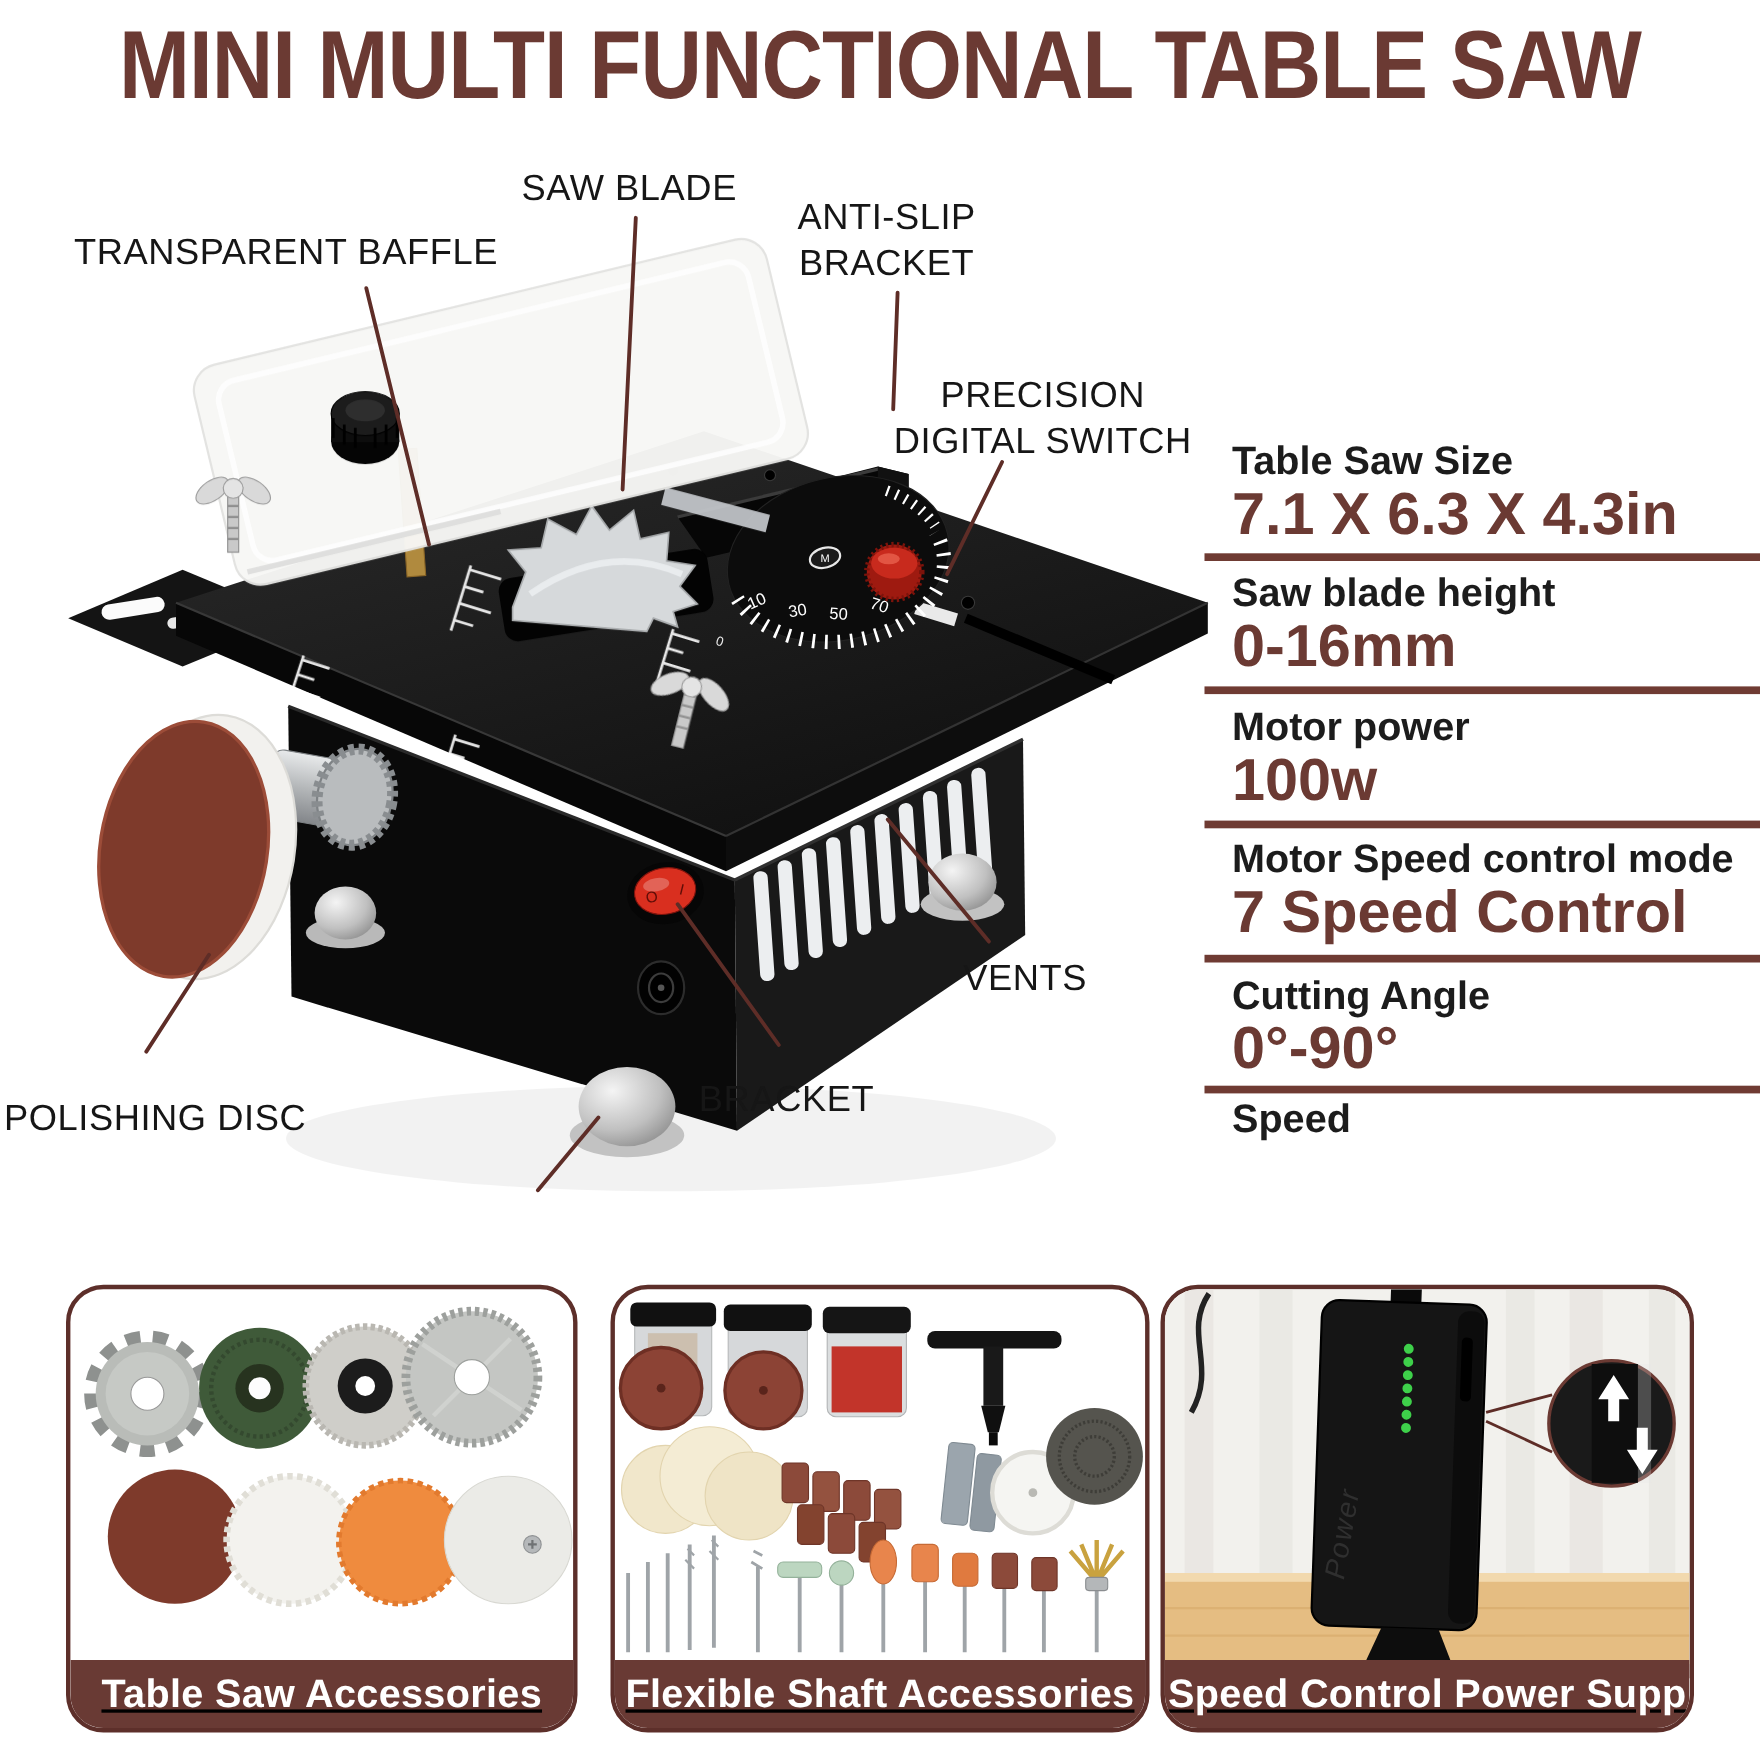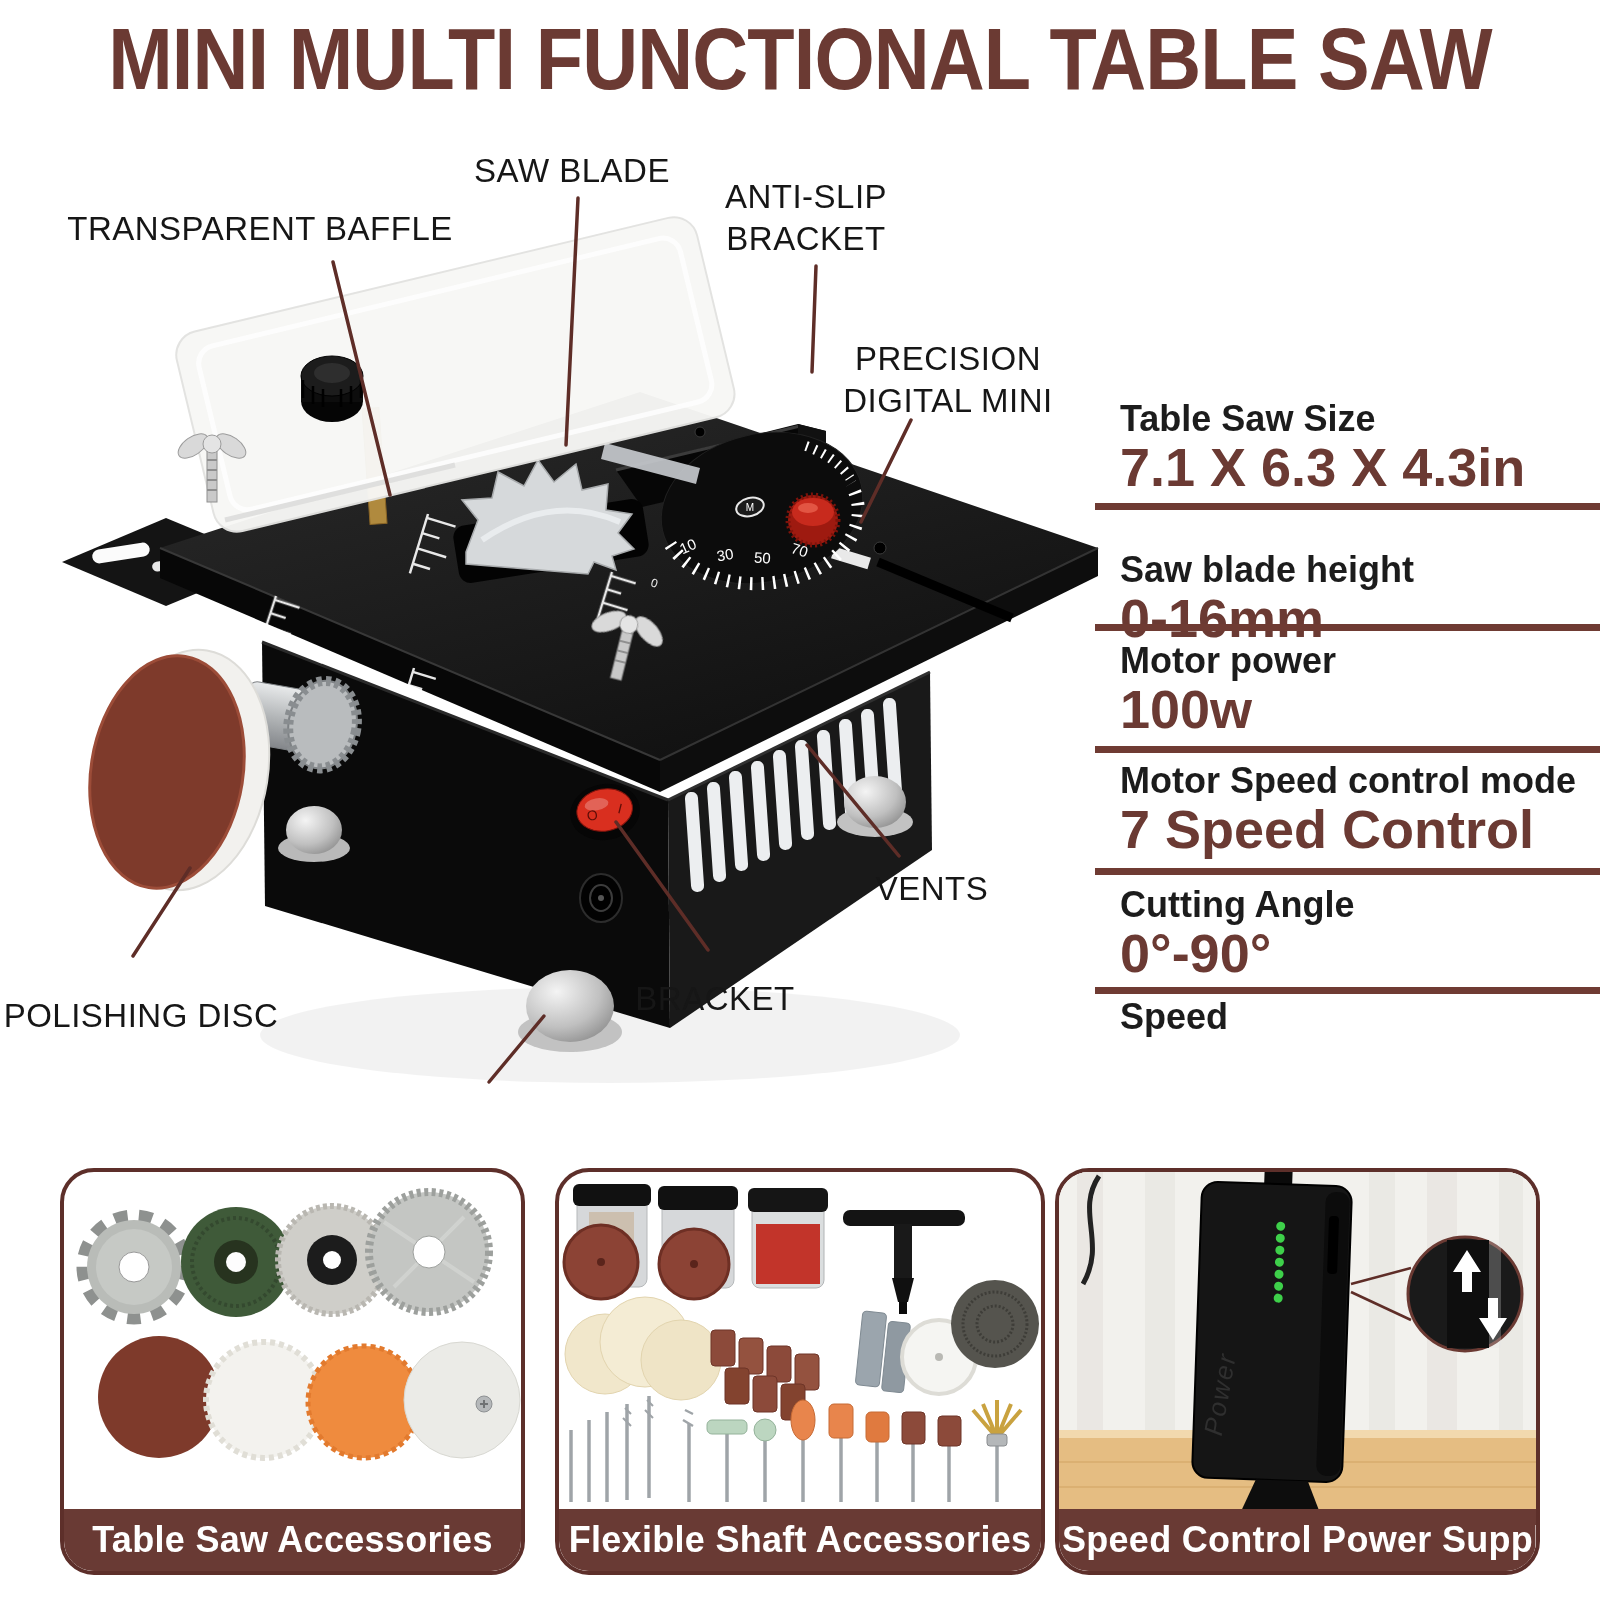--- a/index.html
+++ b/index.html
@@ -28,21 +28,21 @@
          line-height:42px;white-space:nowrap;}
   .specs{position:absolute;left:0;top:0;width:1304px;height:1100px;text-decoration:underline;}
   .spec-row{position:absolute;left:1120px;width:470px;}
   .spec-label{font-size:36px;font-weight:700;color:#1c1c1c;line-height:42px;}
   .spec-value{font-size:54px;font-weight:700;color:var(--accent-maroon);line-height:54px;}
   .spec-divider{position:absolute;left:1095px;width:505px;height:7px;background:var(--divider);}
   .panel{position:absolute;top:1168px;height:407px;border:4px solid var(--panel-border);
          border-radius:34px;background:#ffffff;overflow:hidden;box-sizing:border-box;}
   .panel-content{position:absolute;left:0;top:0;right:0;bottom:60px;}
   .panel-banner{position:absolute;left:0;right:0;bottom:0;height:62px;background:var(--banner-bg);
-         border-radius:0 0 28px 28px;display:flex;align-items:center;justify-content:center;}
+         border-radius:0 0 28px 28px;display:flex;align-items:center;justify-content:center;text-decoration:underline;}
   .panel-caption{font-size:36px;font-weight:600;color:var(--caption-text);letter-spacing:0.3px;
          white-space:nowrap;}
   svg text{font-family:"Liberation Sans", sans-serif;}
 </style>
 </head>
 <body>
 
 <div class="page">
 
   <svg class="hero" width="1600" height="1600" viewBox="0 0 1600 1600">
@@ -269,33 +269,33 @@
   <div class="title">MINI MULTI FUNCTIONAL TABLE SAW</div>
 
   <div class="callout-label" style="left:572px;top:150px;">SAW BLADE</div>
   <div class="callout-label" style="left:260px;top:208px;">TRANSPARENT BAFFLE</div>
   <div class="callout-label" style="left:806px;top:176px;">
     <div>ANTI-SLIP</div>
     <div>BRACKET</div>
   </div>
   <div class="callout-label" style="left:948px;top:338px;">
     <div>PRECISION</div>
-    <div>DIGITAL MINI</div>
+    <div>DIGITAL SWITCH</div>
   </div>
   <div class="callout-label" style="left:911px;top:868px;margin-left:21px;">VENTS</div>
   <div class="callout-label" style="left:715px;top:978px;">BRACKET</div>
   <div class="callout-label" style="left:141px;top:979px;margin-top:16px;">POLISHING DISC</div>
 
   <div class="specs">
     <div class="spec-row" style="top:398px;">
       <div class="spec-label">Table Saw Size</div>
       <div class="spec-value">7.1 X 6.3 X 4.3in</div>
     </div>
     <div class="spec-divider" style="top:503px;"></div>
-    <div class="spec-row" style="top:518px;margin-top:31px;">
+    <div class="spec-row" style="top:518px;">
       <div class="spec-label">Saw blade height</div>
       <div class="spec-value">0-16mm</div>
     </div>
     <div class="spec-divider" style="top:624px;"></div>
     <div class="spec-row" style="top:640px;">
       <div class="spec-label">Motor power</div>
       <div class="spec-value">100w</div>
     </div>
     <div class="spec-divider" style="top:746px;"></div>
     <div class="spec-row" style="top:760px;">

